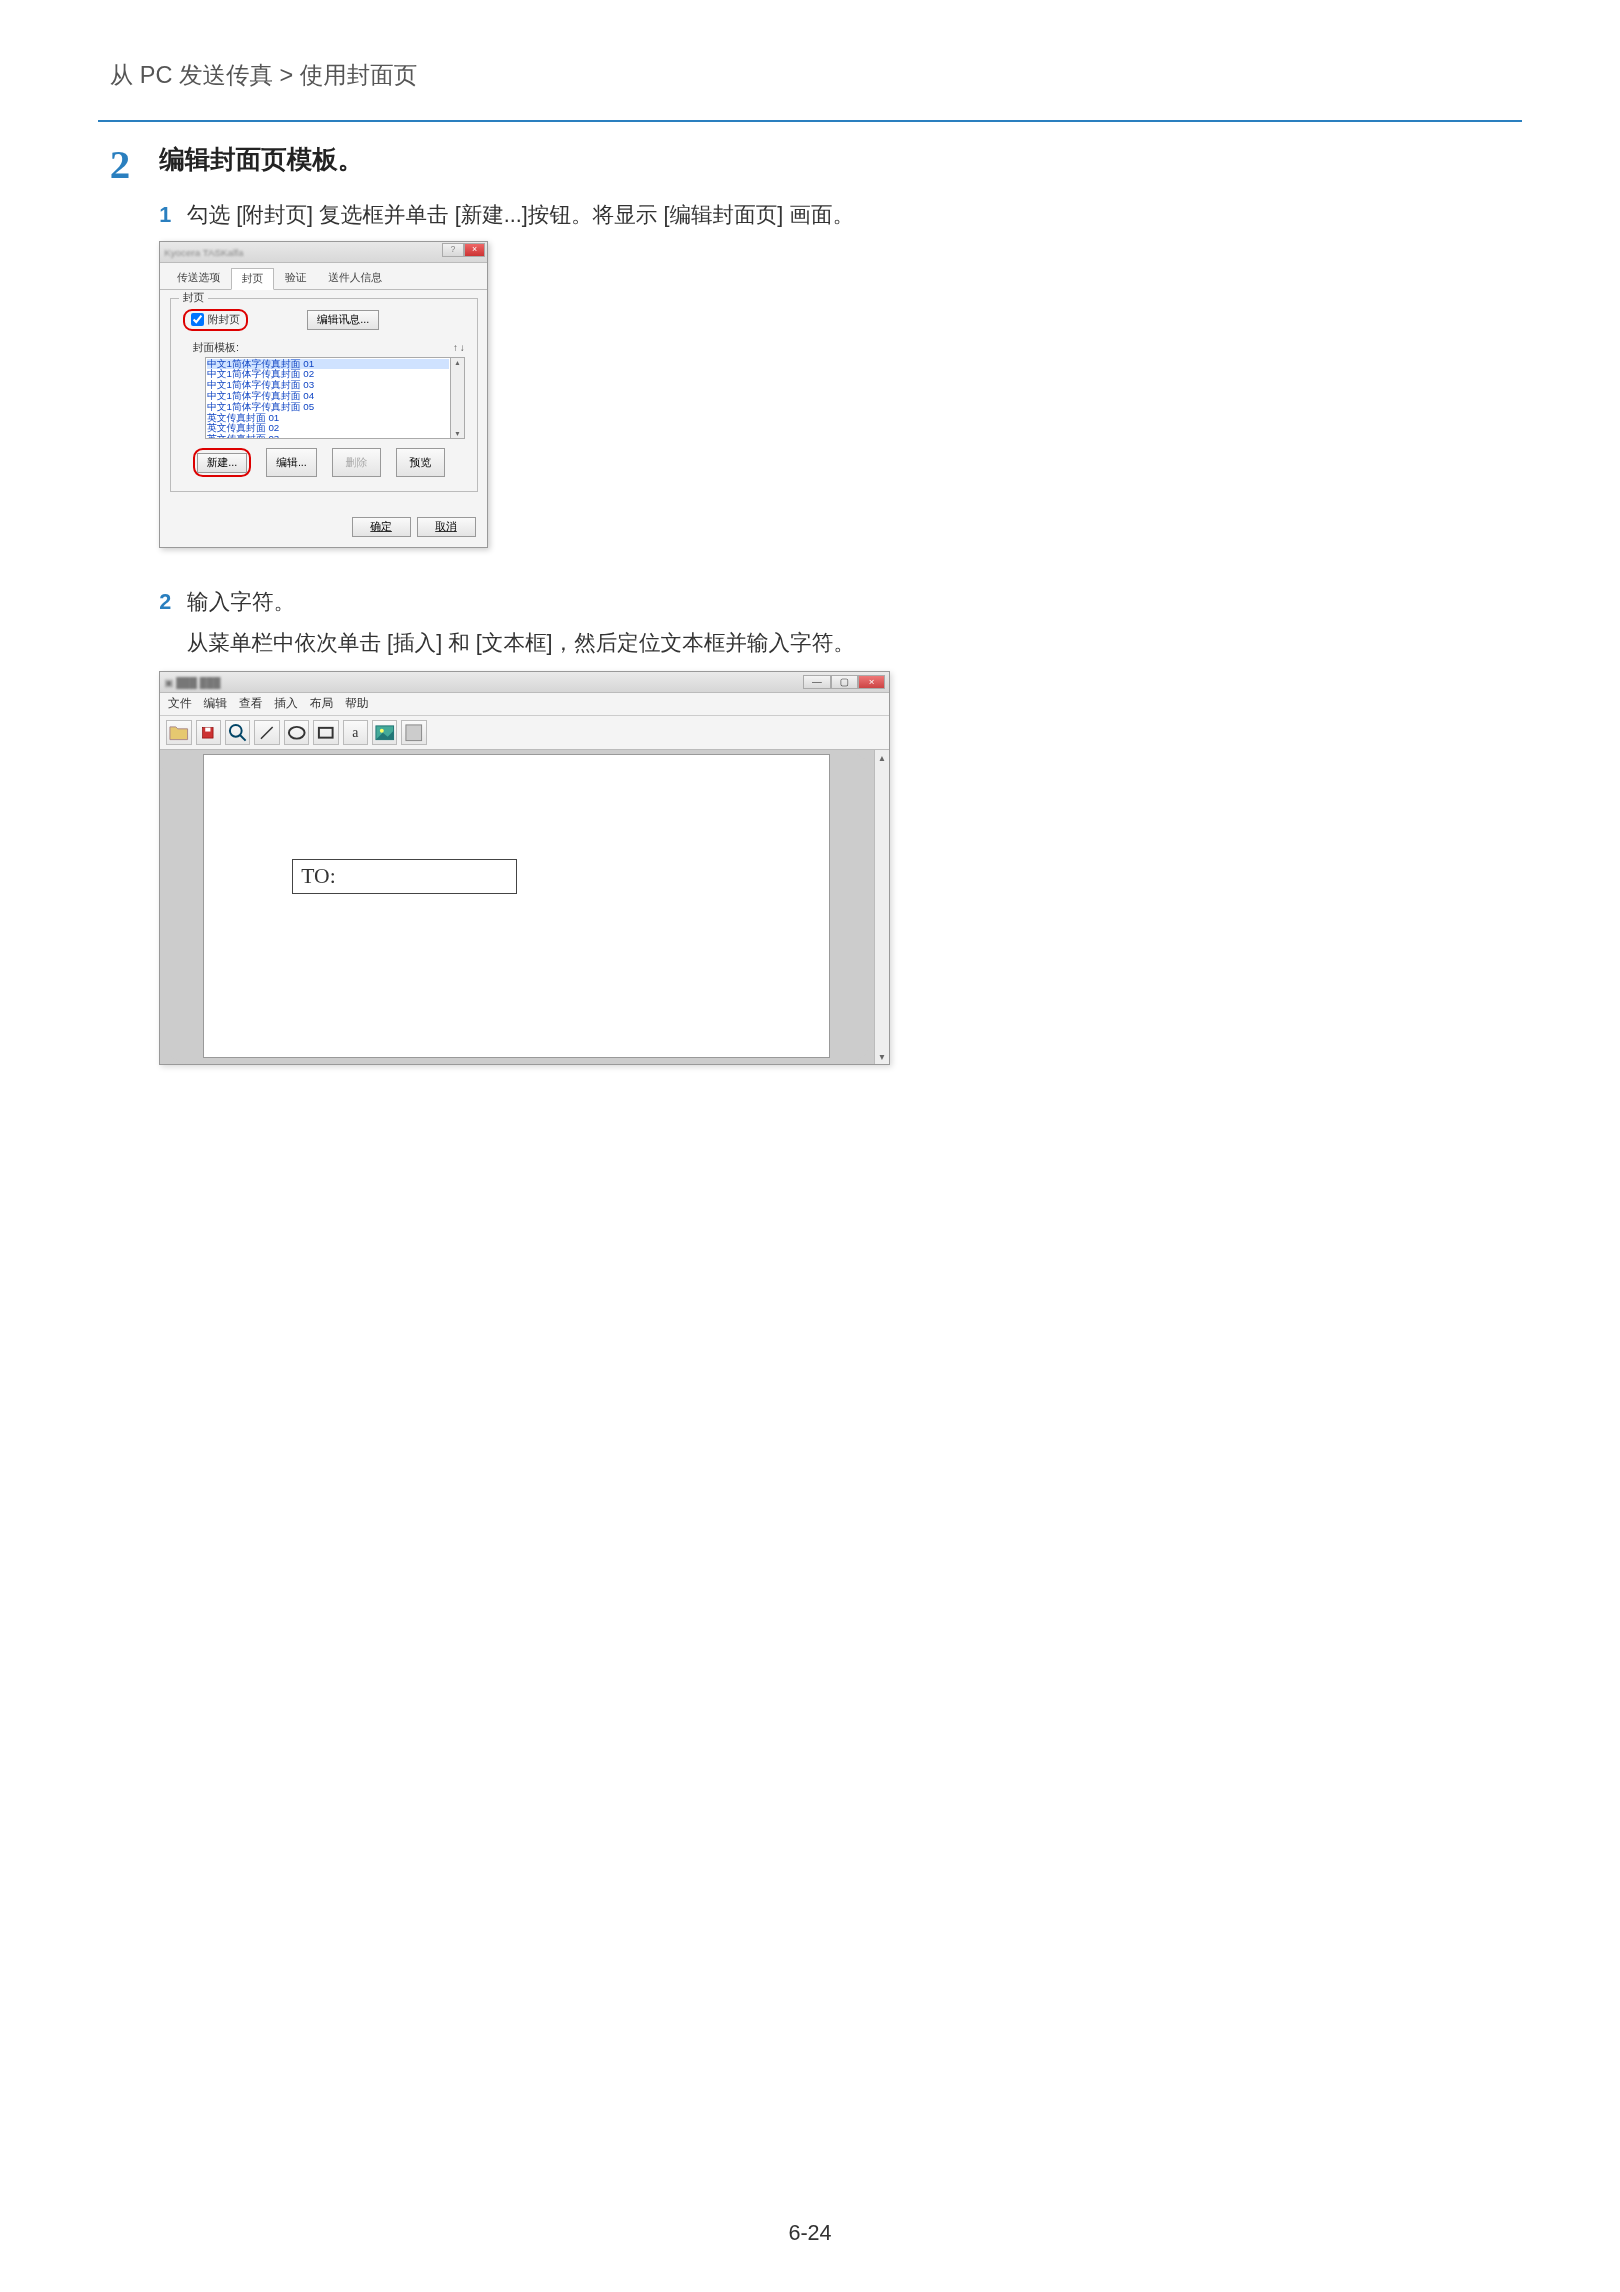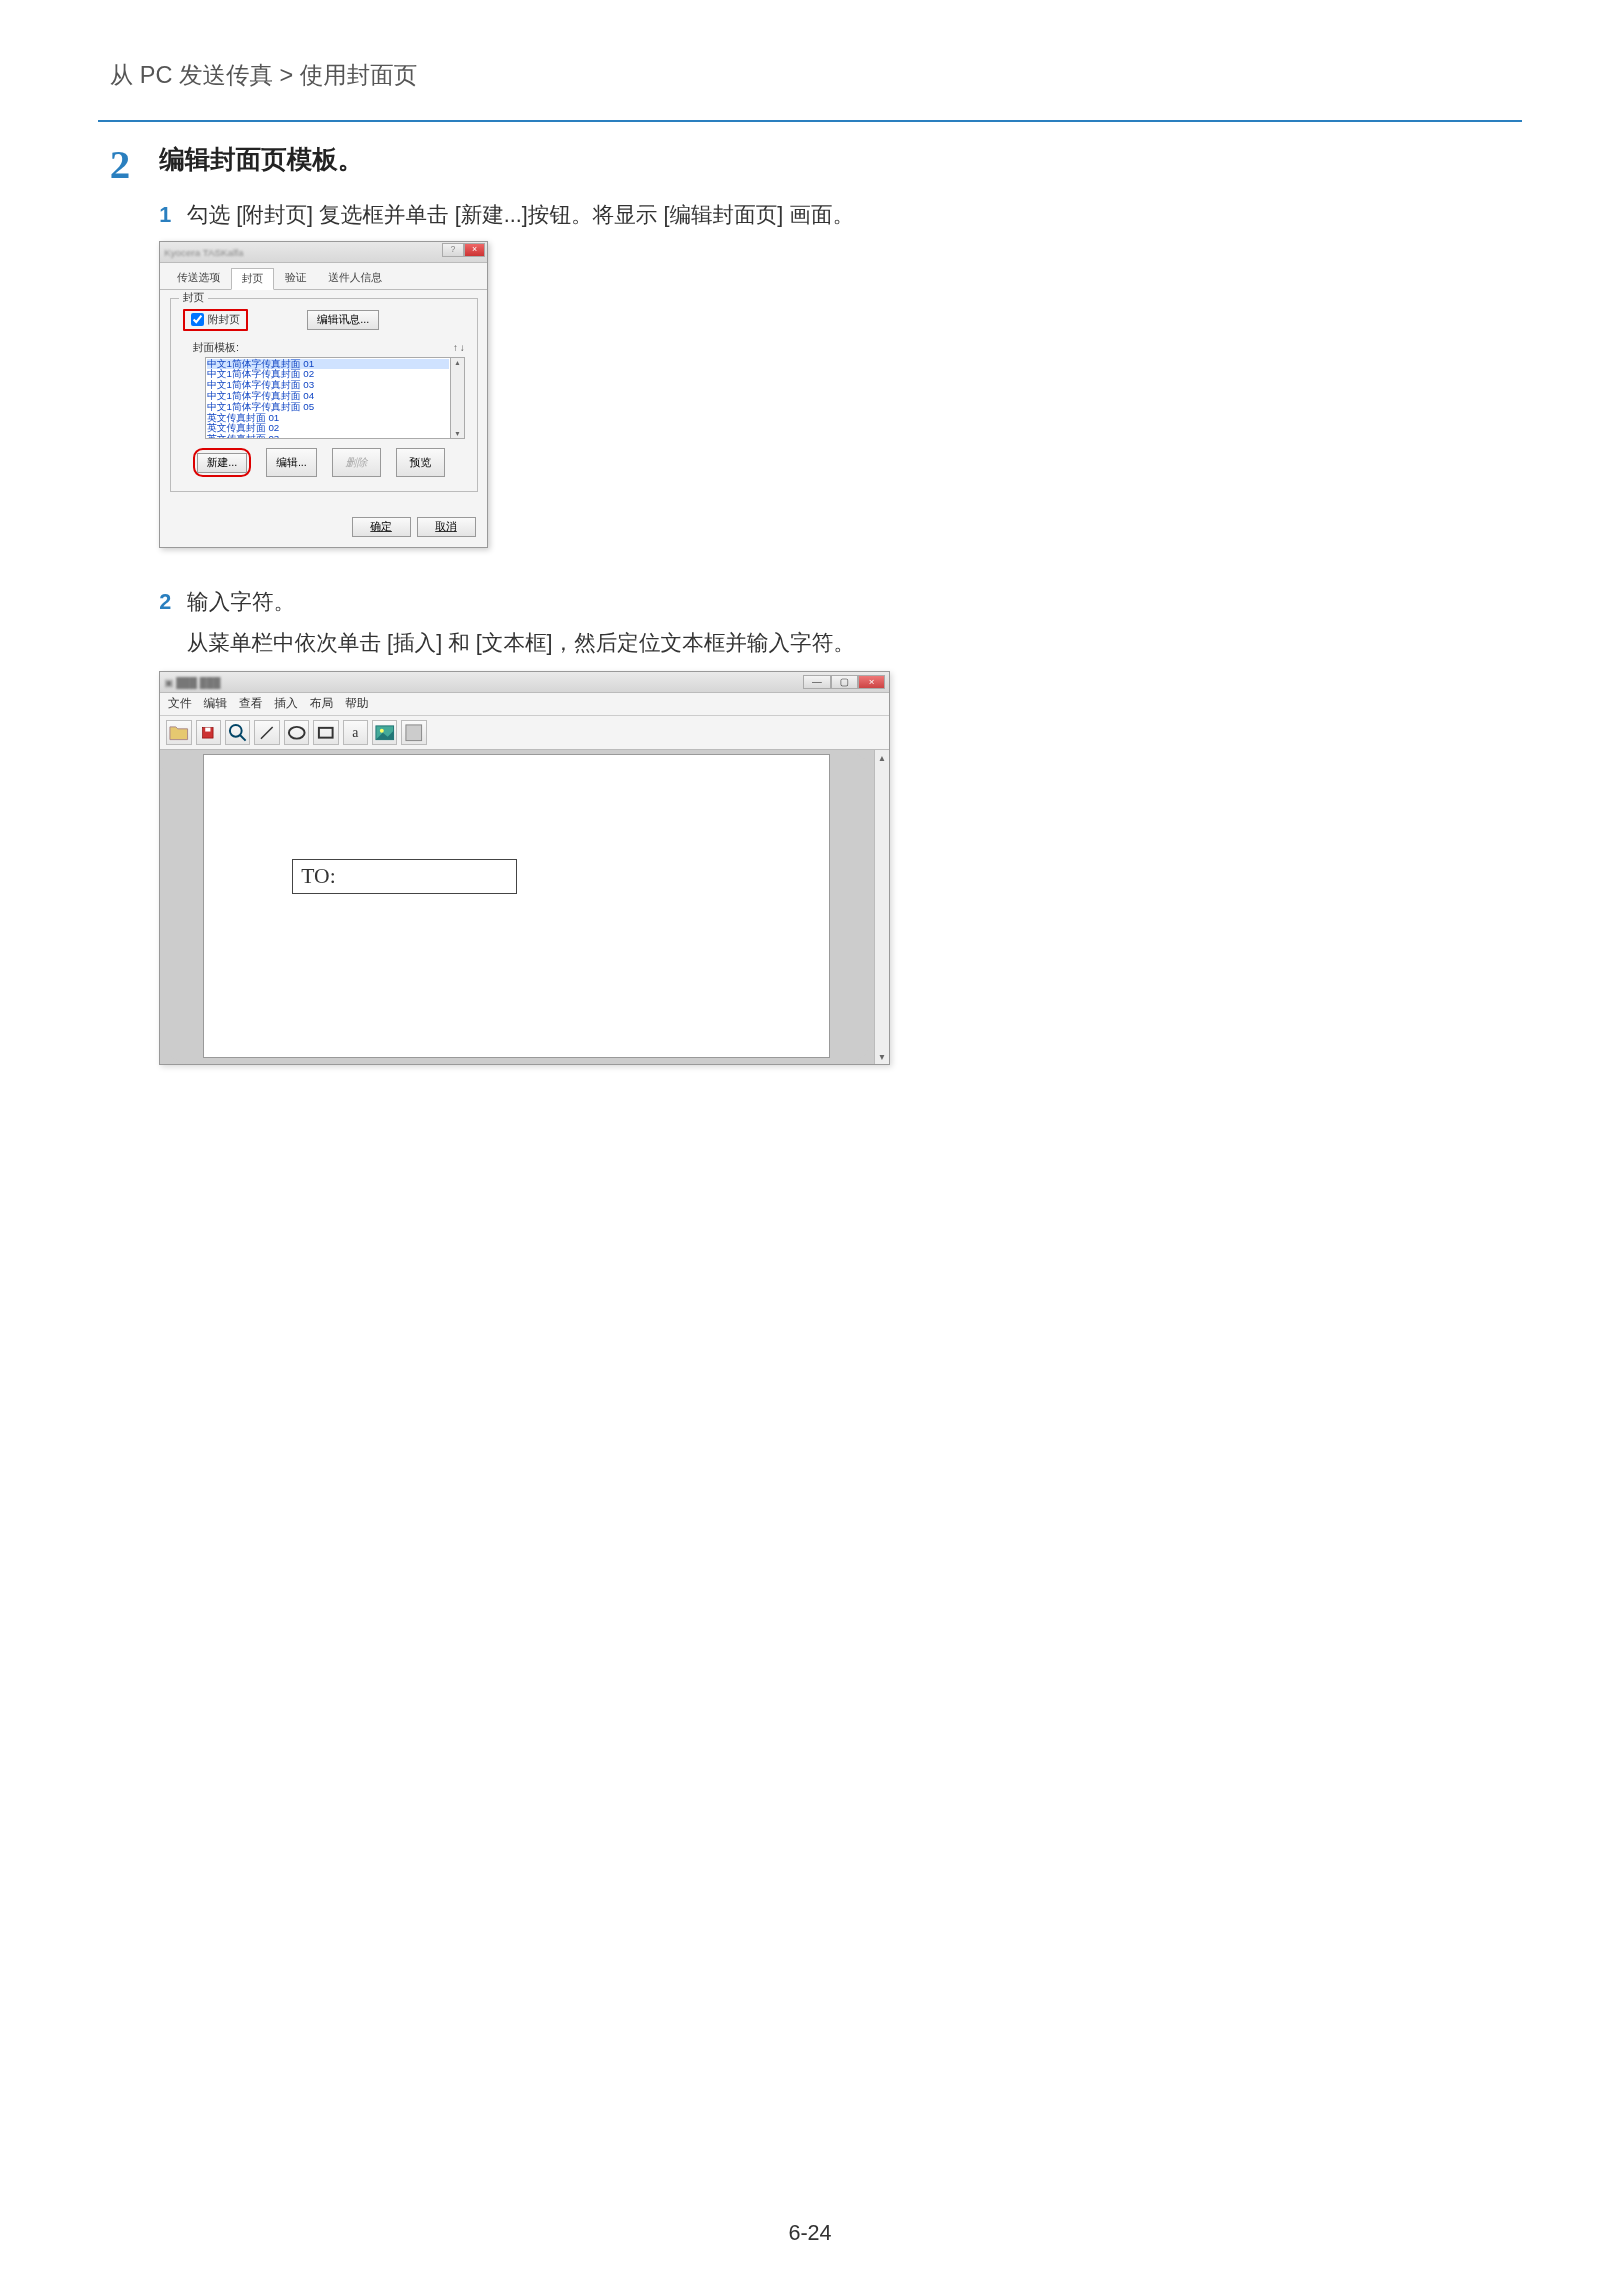--- a/index.html
+++ b/index.html
@@ -135,21 +135,21 @@
     color: #333;
   }
   .chk-row {
     display: flex;
     align-items: center;
     gap: 59px;
     margin-bottom: 9.8px;
   }
   .chk-highlight {
     border: 2px solid #d00;
-    border-radius: 1px;
+    border-radius: 9px;
     padding: 2px 5.9px;
     display: inline-flex;
     align-items: center;
   }
   .chk-highlight input { margin-right: 3.9px; }
   .chk-label { font-size: 10.8px; }
   .btn-small {
     font-size: 10.8px;
     padding: 2px 9px;
     background: linear-gradient(#fafafa,#e4e4e4);
@@ -202,21 +202,21 @@
     gap: 15px;
     margin-top: 9.8px;
     margin-left: 9.8px;
   }
   .btn-highlight {
     border: 2px solid #d00;
     border-radius: 9.8px;
     padding: 2px;
   }
   .btn-row .btn-small { min-width: 49px; }
-  .btn-disabled { color: #aaa; font-style: italic; }
+  .btn-disabled { color: #aaa; }
   .dialog1-footer {
     display: flex;
     justify-content: flex-end;
     gap: 5.9px;
     padding: 17.6px 11.8px 9.8px 11.8px;
     background: #f4f4f4;
     text-decoration: underline;
   }
 
   

